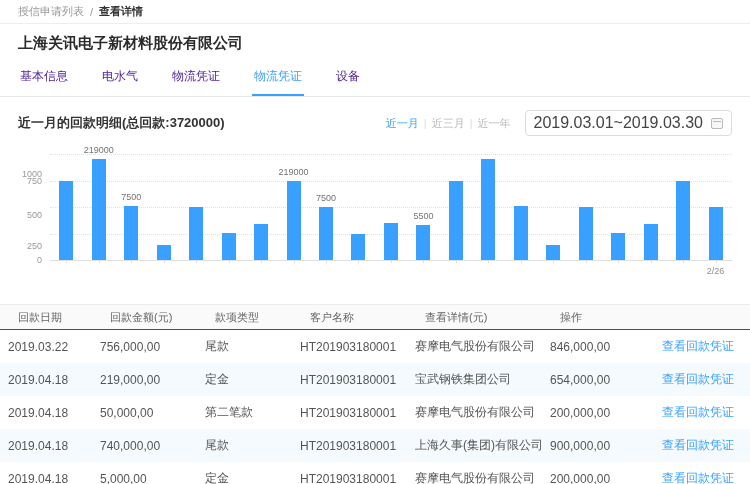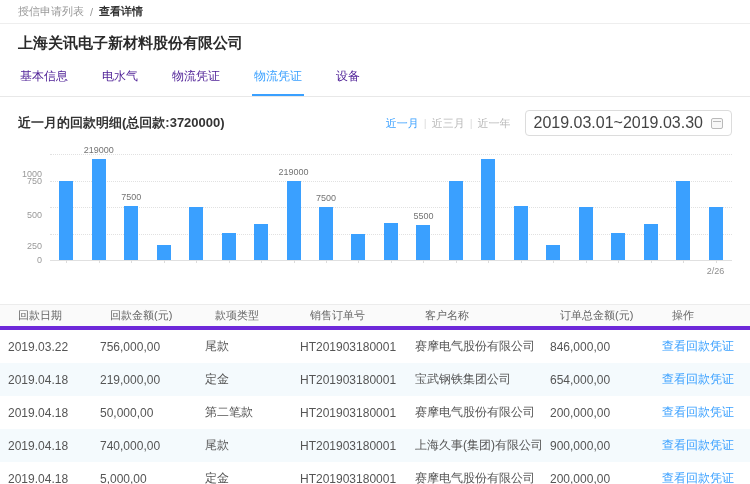--- a/index.html
+++ b/index.html
@@ -54,21 +54,21 @@
   .bar-vlabel { position:absolute; left:50%; transform:translateX(-50%);
     font-size:9px; color:#737373; white-space:nowrap; }
   .x-tick { position:absolute; top:100%; left:50%; width:1px; height:3px; background:#dcdcdc; }
   .x-label { position:absolute; top:calc(100% + 6px); left:50%; transform:translateX(-50%);
     font-size:9px; color:#8f8f8f; white-space:nowrap; }
 
   
   .table { margin-top:16px; }
   .trow { display:grid; grid-template-columns:92px 105px 95px 115px 135px 112px 1fr;
     align-items:center; padding-left:18px; }
-  .thead { background:#fafafa; border-top:1px solid #ececec; border-bottom:4px solid #6d28d9;
+  .thead { background:#fafafa; border-top:1px solid #ececec; border-bottom:1px solid #6d28d9;
     height:26px; font-size:11px; color:#666; }
   .tdata { height:33px; font-size:12px; color:#555; background:#fff;padding-left:8px; }
   .tdata.stripe { background:#f4fafd; }
   .cell { padding-right:8px; overflow:hidden; white-space:nowrap; }
   .actions { display:flex; }
   .action-link { color:var(--accent); cursor:pointer; margin-right:12px; text-decoration:none; }
 </style>
 </head>
 <body>
 
@@ -212,23 +212,22 @@
         </div>
       </div>
   </div>
 </div>
 
 <div class="table">
   <div class="trow thead" id="thead">
       <div class="cell">回款日期</div>
       <div class="cell">回款金额(元)</div>
       <div class="cell">款项类型</div>
-      <div class="cell">销售订单号</div>
       <div class="cell">客户名称</div>
-      <div class="cell">订单总金额(元)</div>
+      <div class="cell">查看详情(元)</div>
       <div class="cell">操作</div>
     </div>
   <div id="tbody">
       <div class="trow tdata">
         <div class="cell">2019.03.22</div>
         <div class="cell">756,000,00</div>
         <div class="cell">尾款</div>
         <div class="cell">HT201903180001</div>
         <div class="cell">赛摩电气股份有限公司</div>
         <div class="cell">846,000,00</div>

